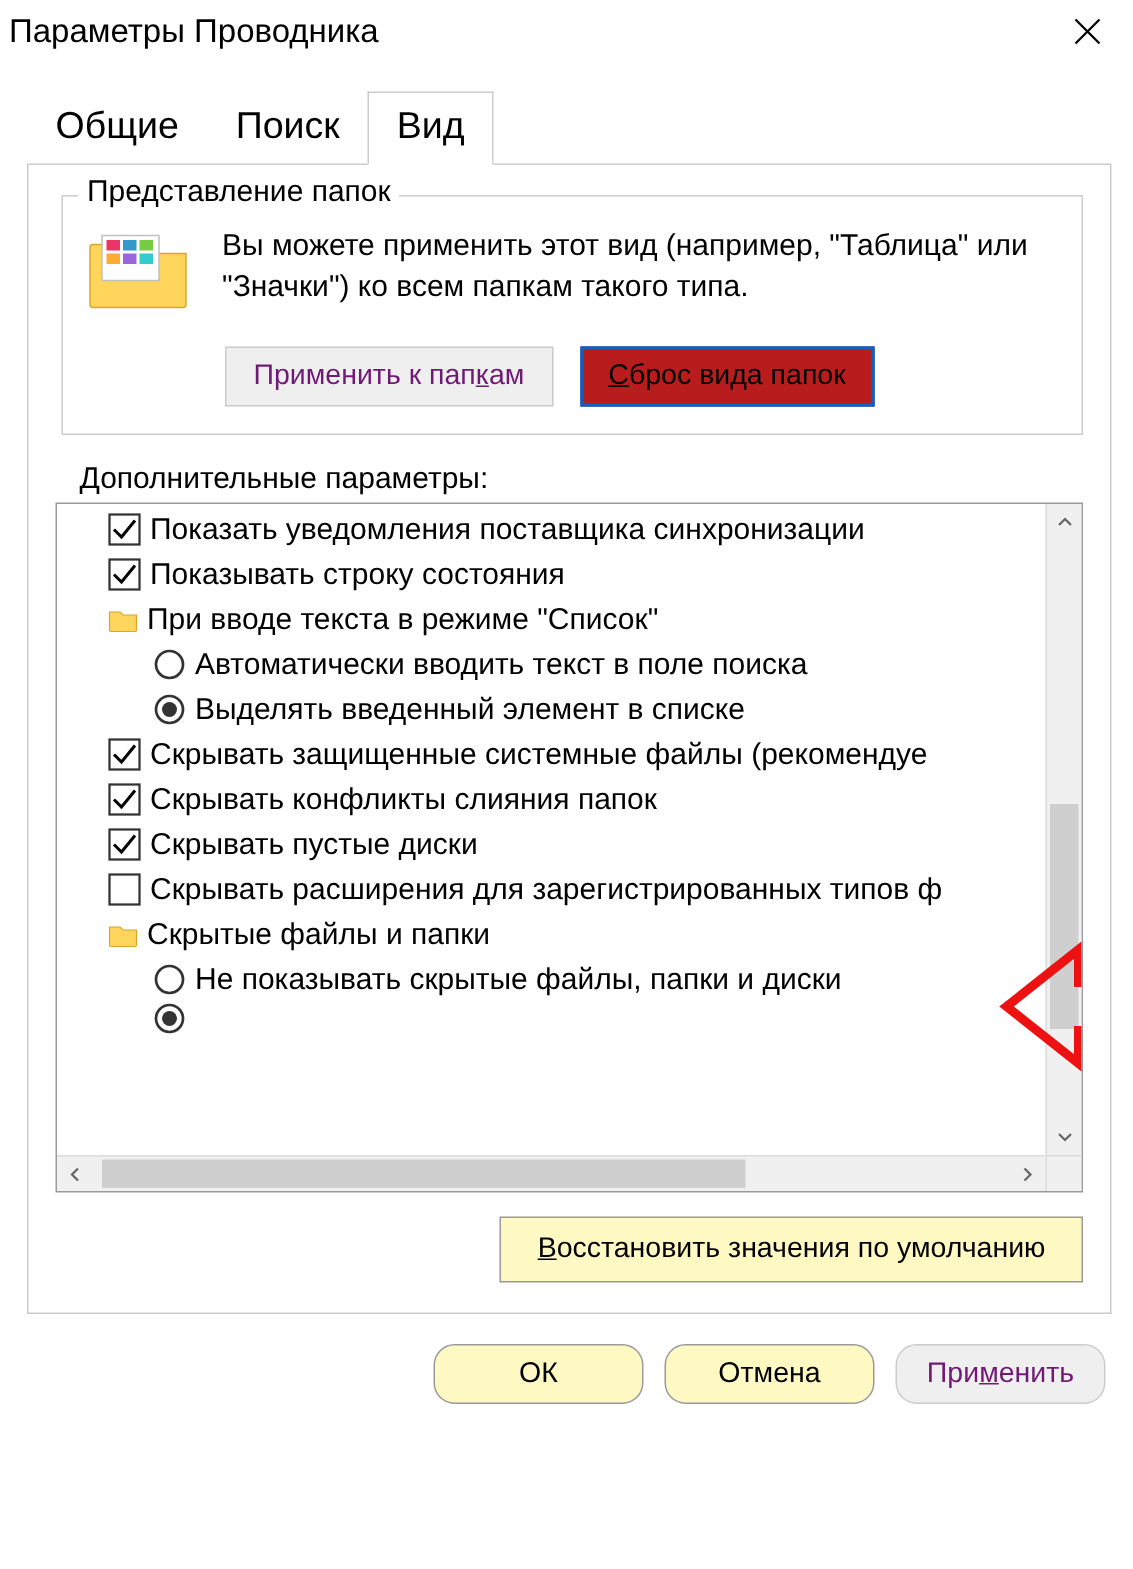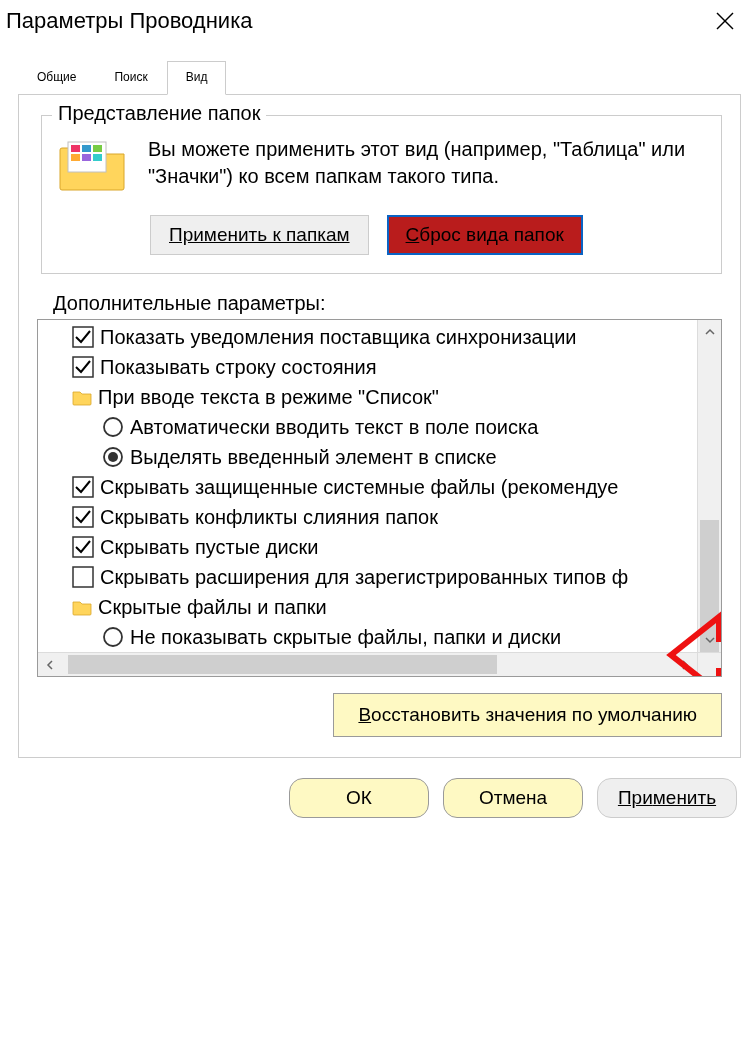--- a/index.html
+++ b/index.html
@@ -30,21 +30,21 @@
   }
 
   .tabs {
     display: flex;
     align-items: flex-end;
     margin: 18px 14px 0 18px;
     border-bottom: 1px solid #ccc;
   }
   .tab {
     padding: 8px 18px 10px 18px;
-    font-size: 12px;
+    font-size: 25px;
     border: 1px solid transparent;
     position: relative;
     bottom: -1px;
     cursor: pointer;
   }
   .tab.active {
     border: 1px solid #ccc;
     border-bottom: 1px solid #fff;
     background: #fff;
   }
@@ -89,37 +89,36 @@
   }
   .btn {
     font-family: inherit;
     font-size: 19px;
     padding: 8px 18px;
     border: 1px solid #9a9a9a;
     background: #fef9c3;
     cursor: pointer;
   }
   .btn:disabled {
-    color: #000000;
+    color: #701a75;
     border-color: #ccc;
     background: #efefef;
     cursor: default;
-    text-decoration: underline;
   }
   .btn.focus-ring {
     outline: 2px solid #0a63c4;
     outline-offset: -2px;
     border-color: #0a63c4;
     background: #b91c1c;
   }
 
   .advanced-label { font-size: 20px; margin: 6px 0 4px 16px; }
   .listbox {
     border: 1px solid #9a9a9a;
-    height: 358px;
+    height: 460px;
     position: relative;
     overflow: hidden;
   }
   .list-inner {
     padding: 2px 0 0 0;
     width: 100%;
     height: calc(100% - 24px);
     overflow: hidden;
   }
   .row {

